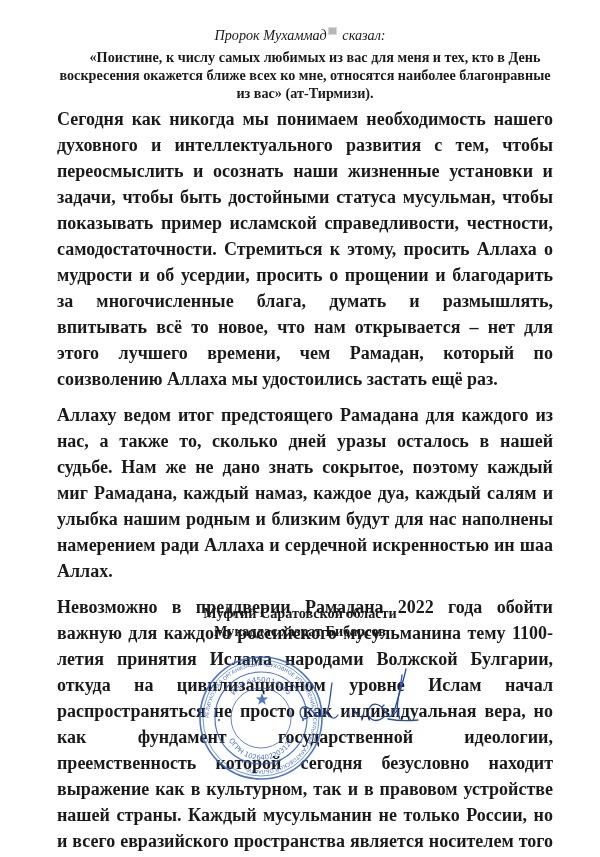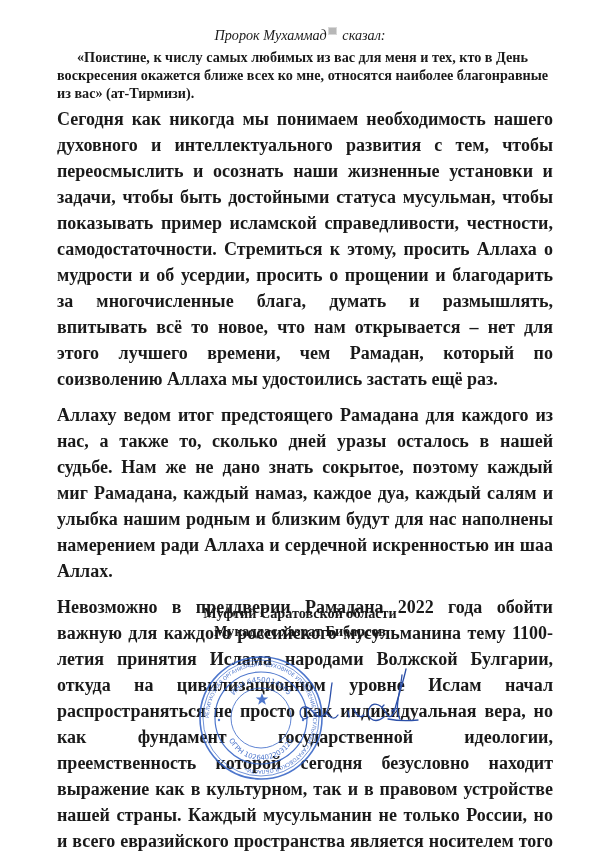--- a/index.html
+++ b/index.html
@@ -37,20 +37,21 @@
       height: 8px;
       vertical-align: 5px;
       margin-left: 1px;
       margin-right: 2px;
     }
     .hadith {
       position: absolute;
       top: 48px;
       left: 57px;
       width: 496px;
+      text-align: center;
       font-weight: bold;
       font-size: 14.2px;
       line-height: 18px;
       text-indent: 20px;
     }
     .body-text {
       position: absolute;
       top: 106px;
       left: 57px;
       width: 496px;

